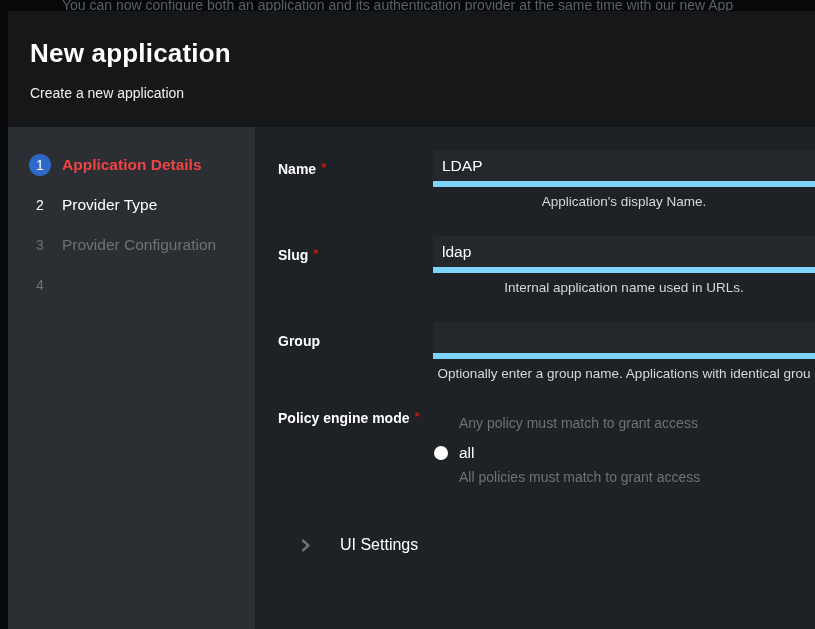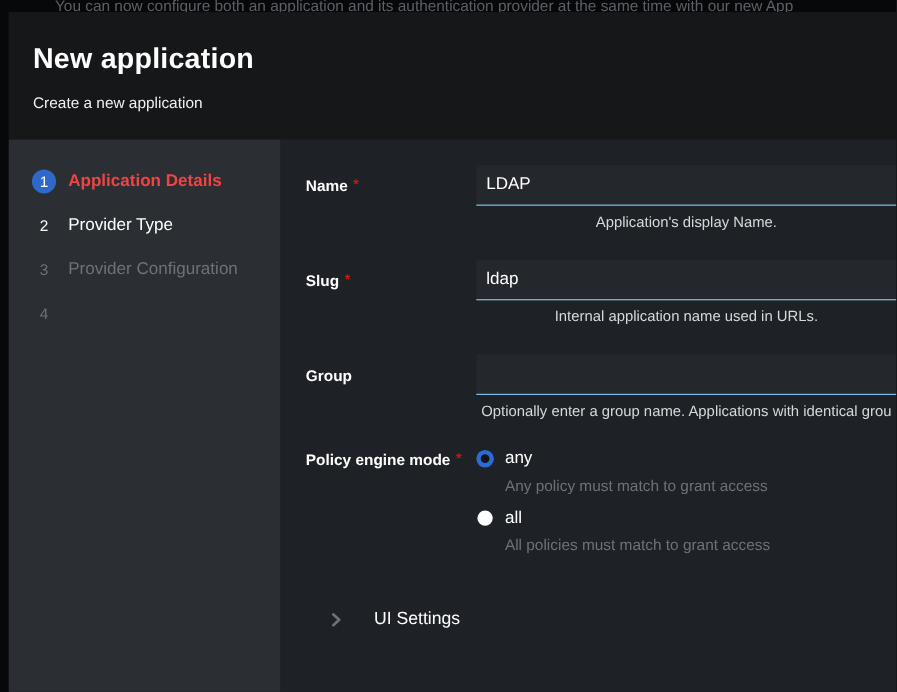--- a/index.html
+++ b/index.html
@@ -7,21 +7,21 @@
     width: 815px; height: 629px;
     position: relative;
     overflow: hidden;
     background: #070809;
     font-family: "Liberation Sans", sans-serif;
     -webkit-font-smoothing: antialiased;
   }
 
   
   .banner-strip {
-    position: absolute; top: 0; left: 0; right: 0;
+    position: absolute; top: 0; left: 12px; right: 0;
     height: 11px; overflow: hidden;
   }
   .banner-text {
     margin: -3px 0 0 50px;
     color: #5b6066;
     font-size: 14px;
     line-height: 16px;
     white-space: nowrap;
   }
 
@@ -93,21 +93,21 @@
   }
   .label-col.radio-row-label { padding-top: 2px; }
   .req {
     color: #c9190b; font-size: 13px; font-weight: bold;
     margin-left: 5px; position: relative; top: -2px;
   }
   .field-col { flex: 1; min-width: 0; }
   .text-input {
     display: block; width: 100%; height: 37px;
     background: #24272b;
-    border: none; border-bottom: 1px solid #7dd3fc; border-radius: 0;
+    border: none; border-bottom: 6px solid #7dd3fc; border-radius: 0;
     color: #ffffff; font-size: 15.5px;
     padding: 0 0 0 9px; box-sizing: border-box;
     outline: none; font-family: inherit;
   }
   .helper {
     margin-top: 7px;
     color: #d6d8da; font-size: 13.5px;
     white-space: nowrap; overflow: hidden; text-align: center;
   }
 
@@ -207,24 +207,20 @@
           <div class="helper">Optionally enter a group name. Applications with identical grou</div>
         </div>
       </div>
 
       <div class="form-row">
         <div class="label-col radio-row-label">
           <span>Policy engine mode</span><span class="req">*</span>
         </div>
         <div class="field-col">
           <div class="radio-option">
-            <div class="radio-line">
-              <span class="radio-circle checked"></span>
-              <span class="radio-label">any</span>
-            </div>
             <div class="radio-helper">Any policy must match to grant access</div>
           </div>
           <div class="radio-option">
             <div class="radio-line">
               <span class="radio-circle unchecked"></span>
               <span class="radio-label">all</span>
             </div>
             <div class="radio-helper">All policies must match to grant access</div>
           </div>
         </div>

